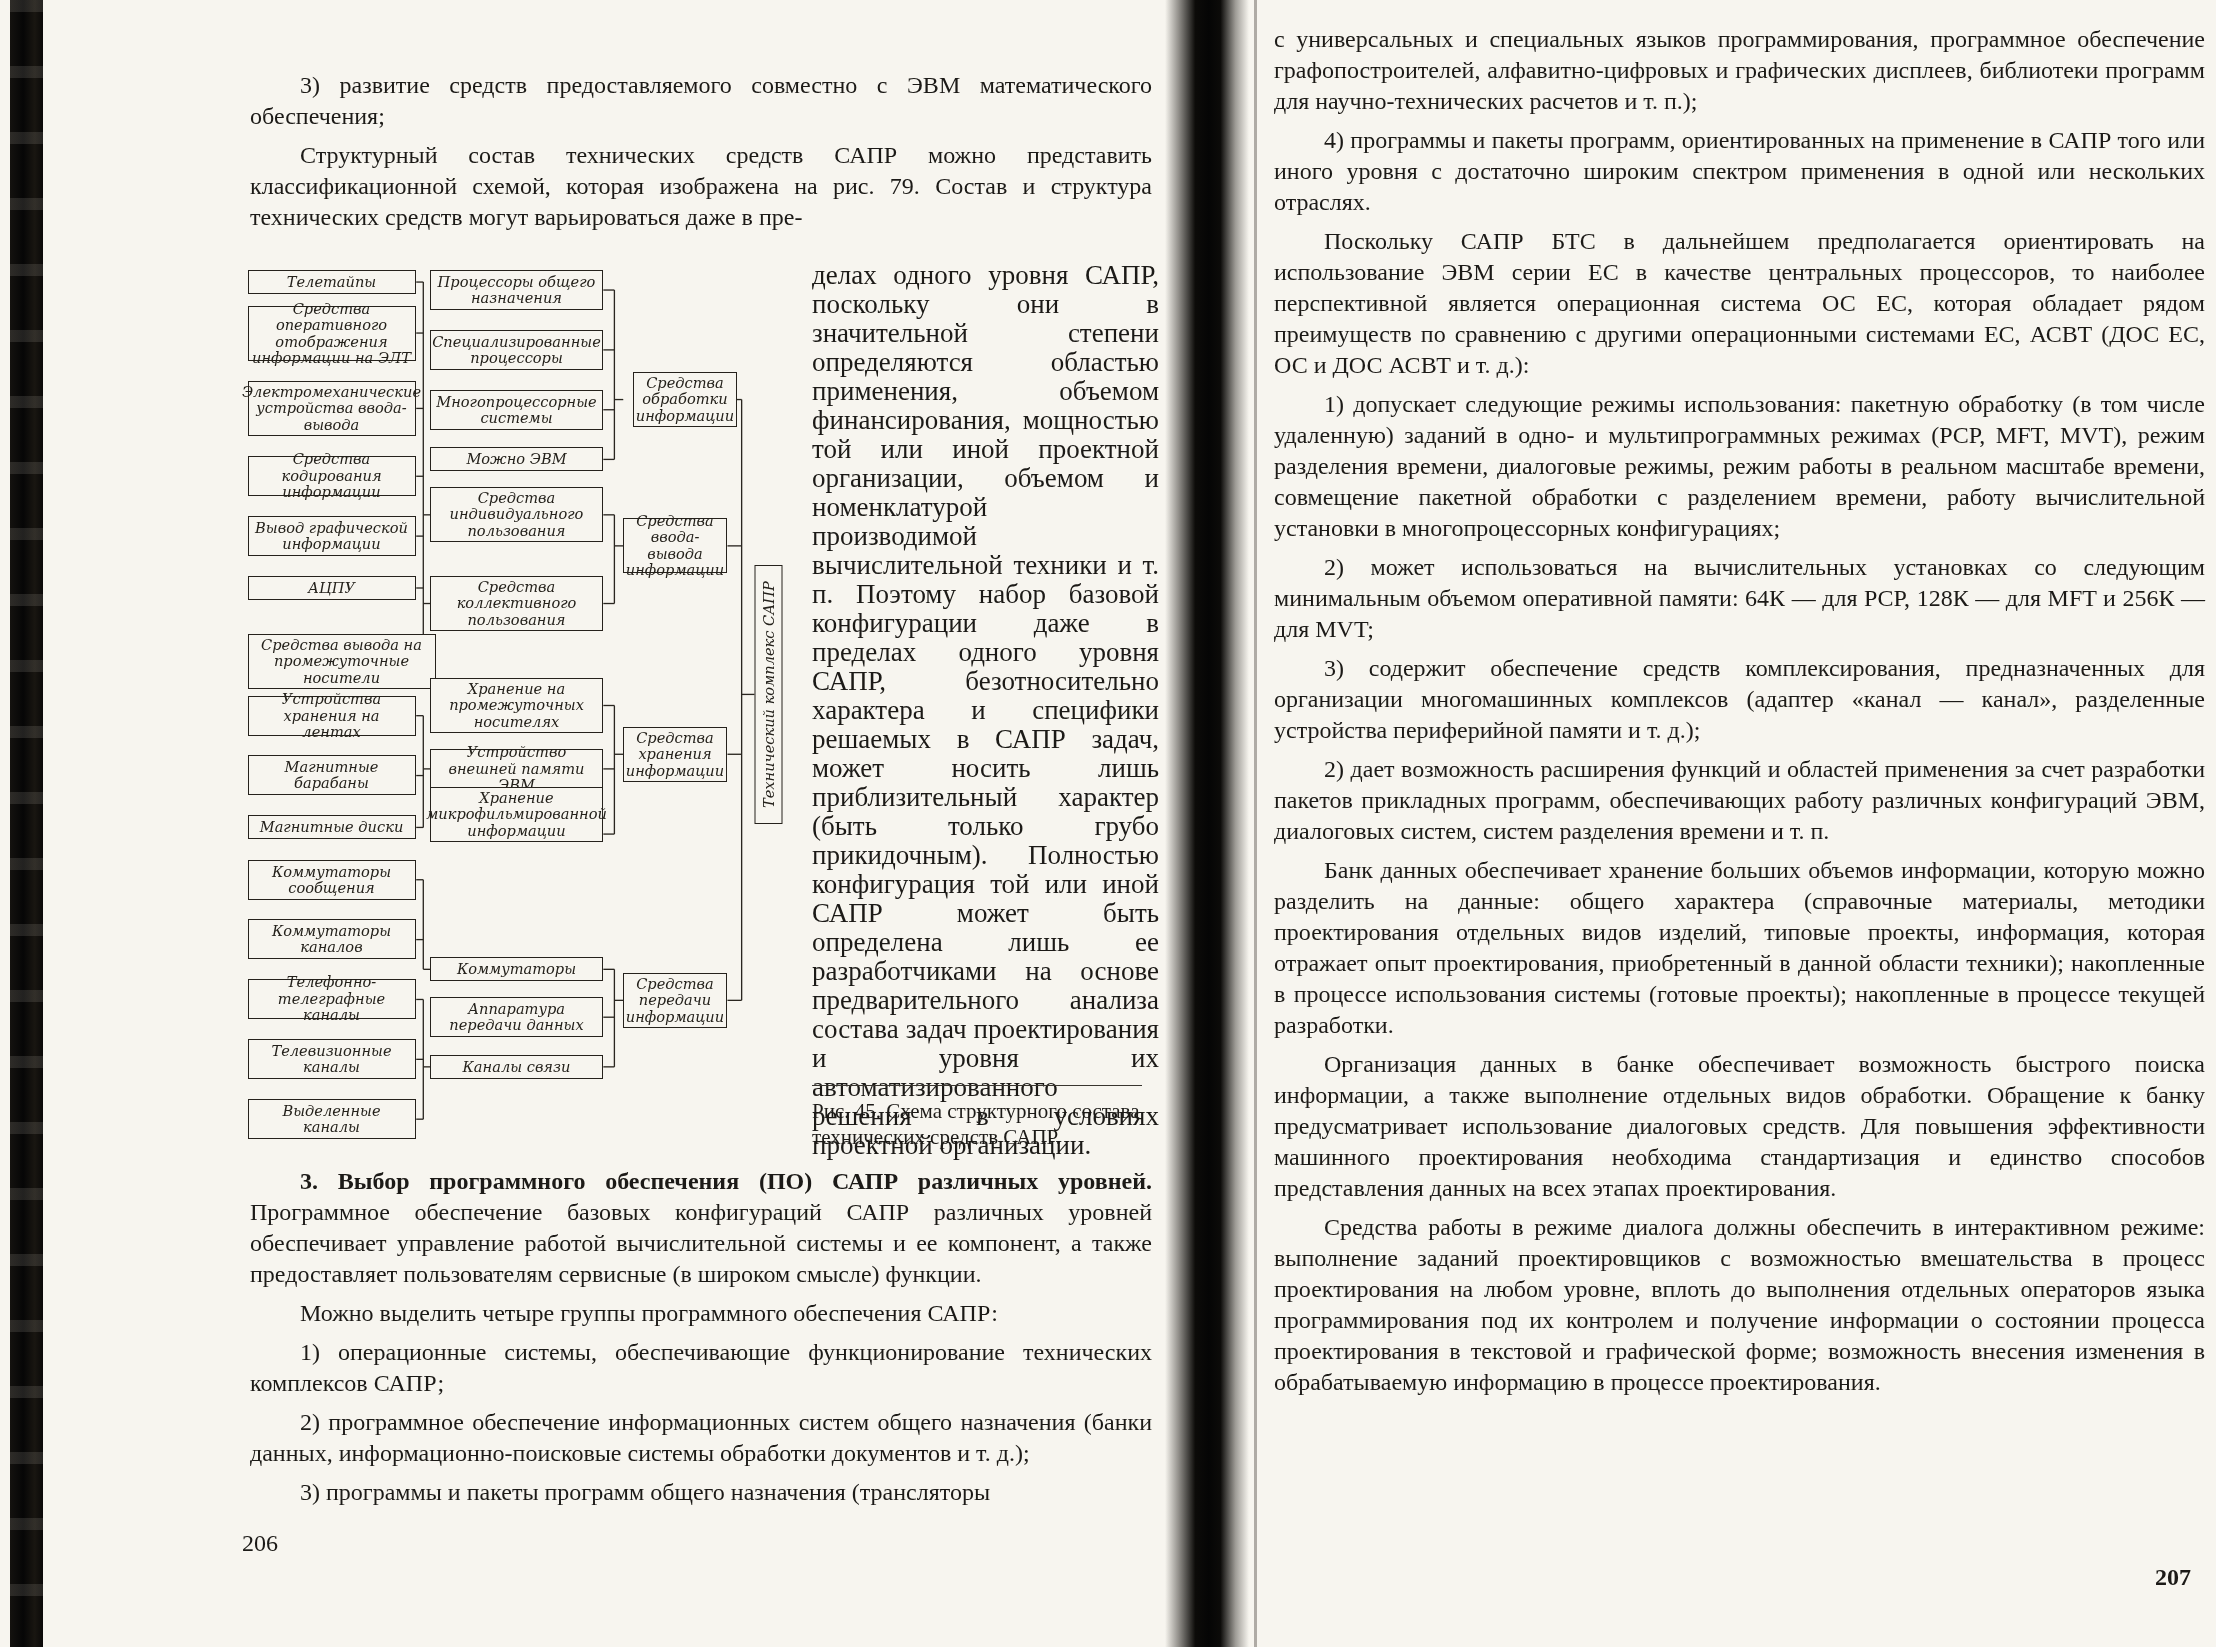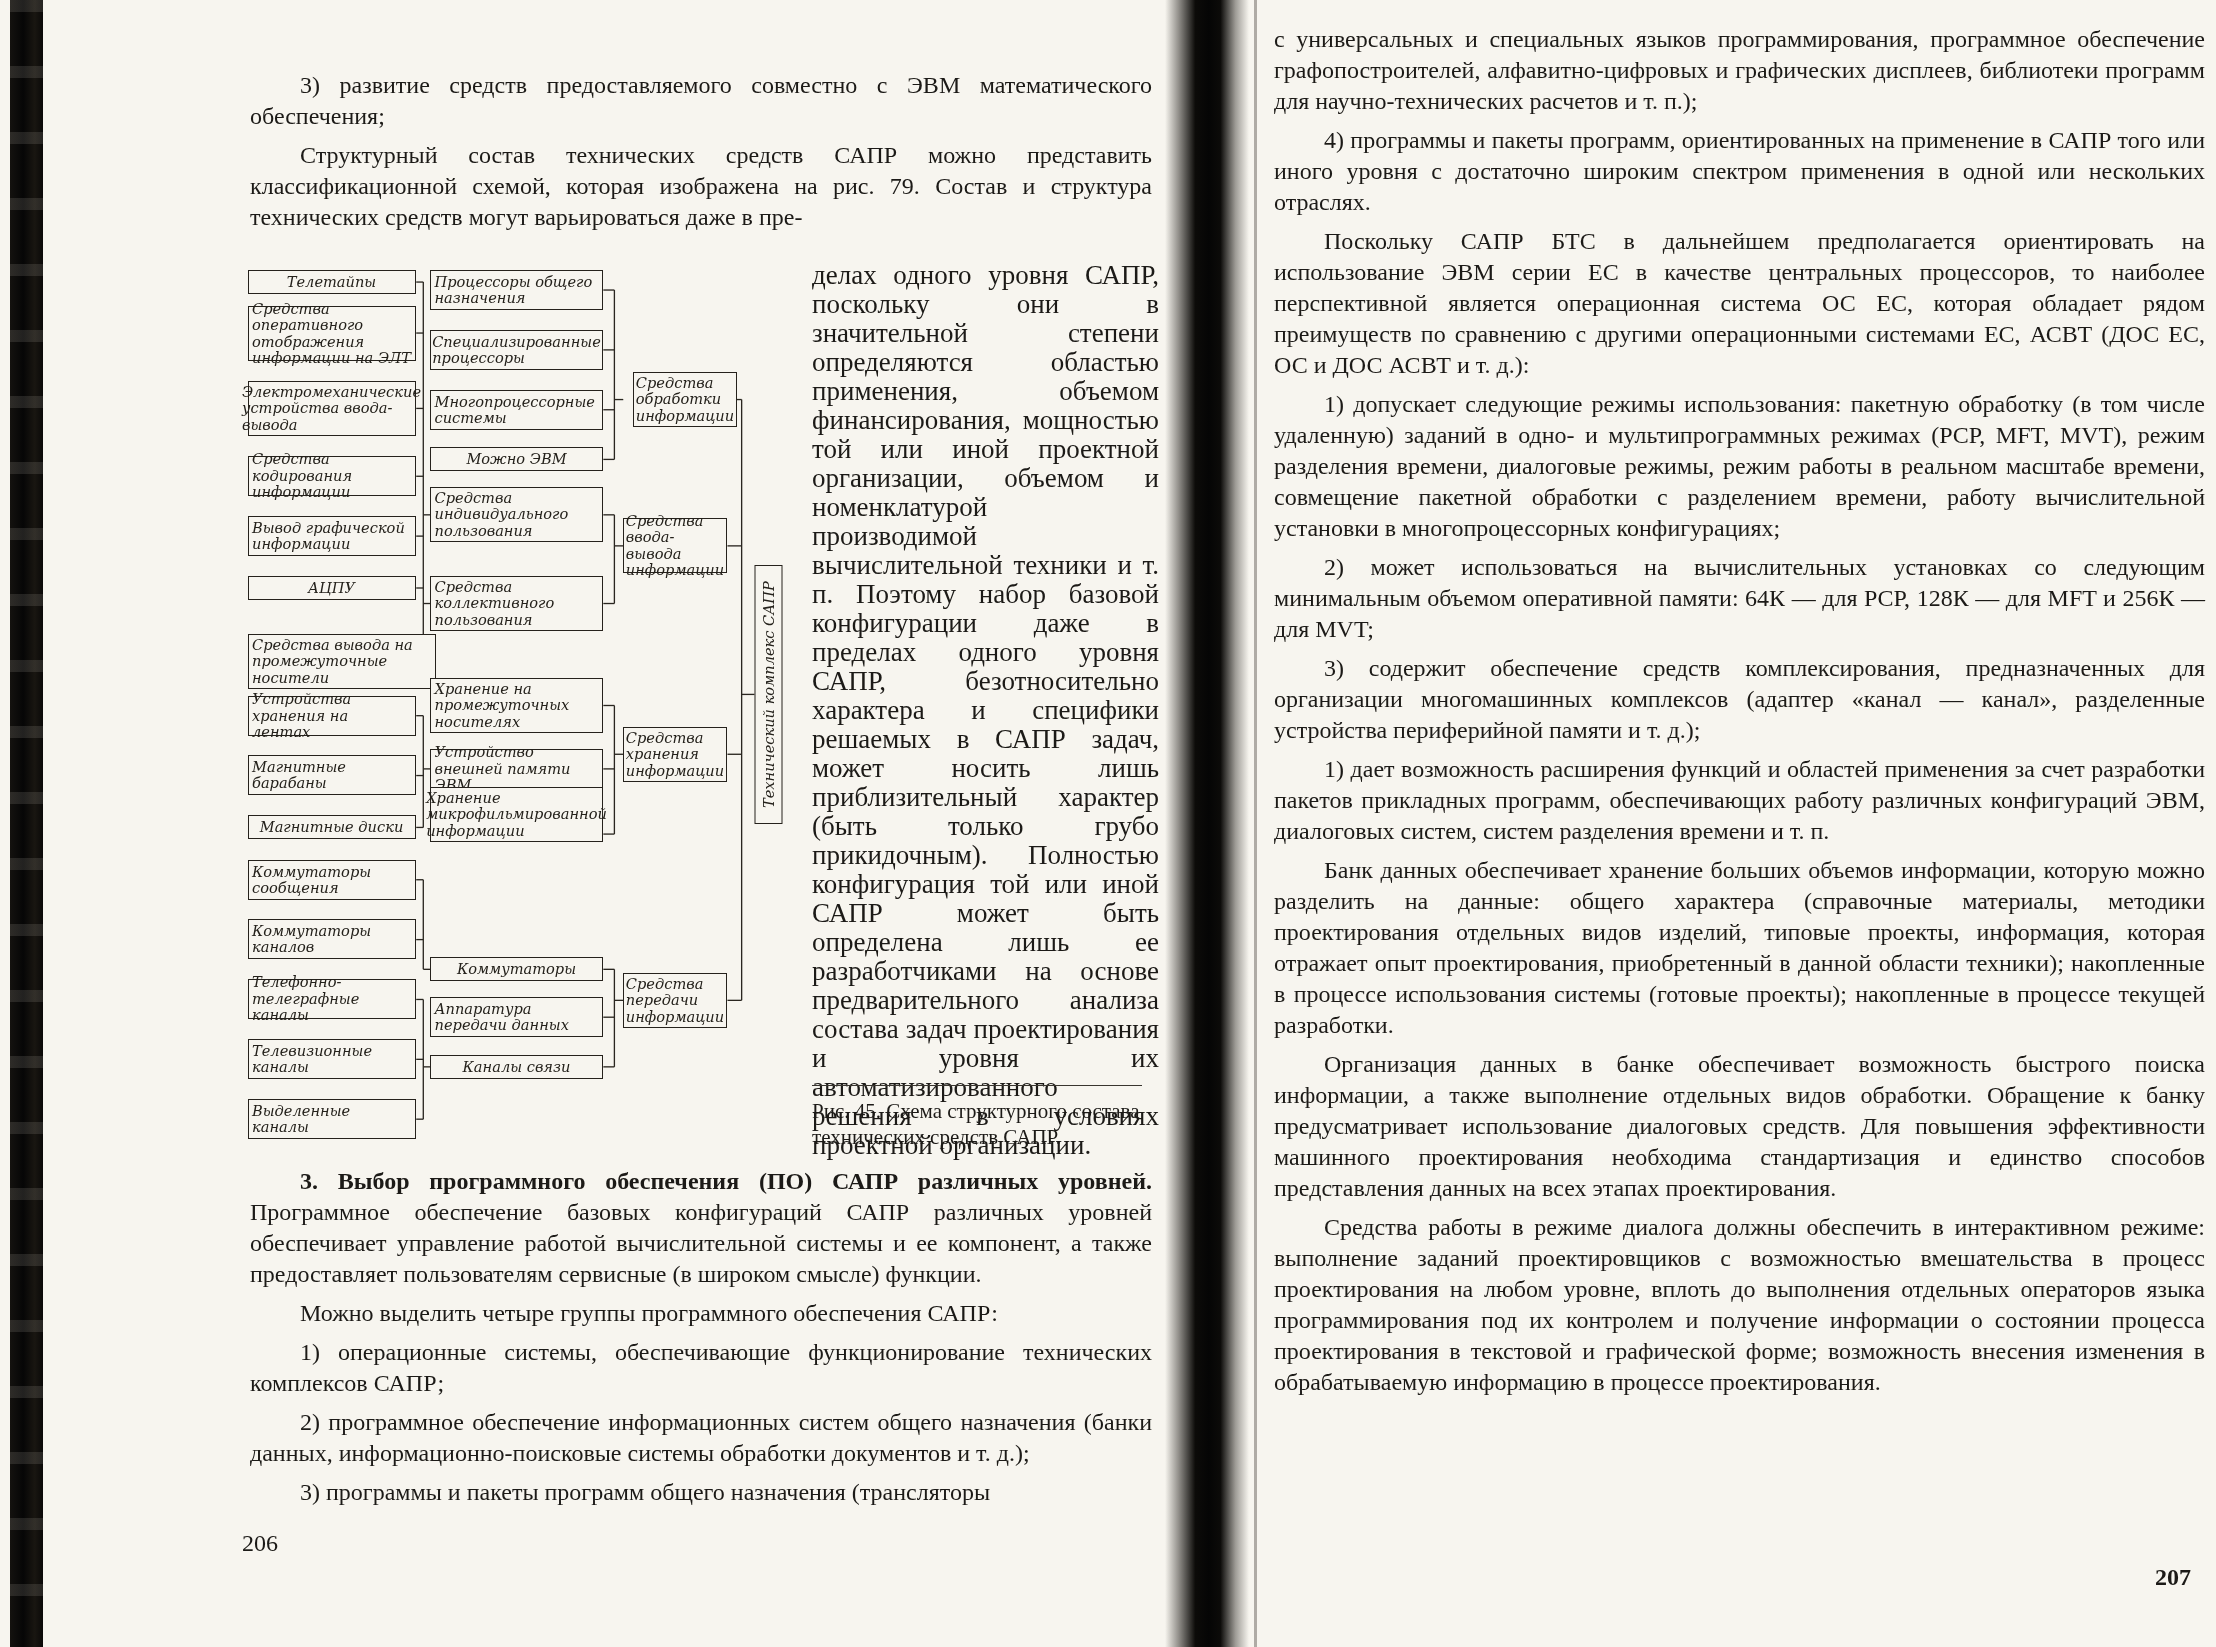--- a/index.html
+++ b/index.html
@@ -51,21 +51,21 @@
   .pn-left  { left:242px;  top:1530px; }
   .pn-right { left:2155px; top:1564px; font-weight:bold; }
 
   
   .diagram { position:absolute; left:244px; top:259px; width:559px; height:889px; }
   .diagram svg { position:absolute; left:0; top:0; }
   .dbox {
     position:absolute; box-sizing:border-box;
     border:1.3px solid #26221c; background:#f7f5ef;
     display:flex; align-items:center; justify-content:center;
-    text-align:left; padding:0.9px 3.5px;
+    text-align:center; padding:0.9px 3.5px;
     font-family:"DejaVu Serif", serif; font-style:italic;
     font-size:14.6px; line-height:16.4px; color:#24211b;
   }
   .root-box { writing-mode:vertical-rl; transform:rotate(180deg); padding:3.5px 0.9px; }
   b { font-weight:bold; }
 </style>
 </head>
 <body>
 
 <div class="scan">
@@ -193,21 +193,21 @@
 
   <div class="pagenum pn-left">206</div>
 
   <div class="rp-text">
     <p class="para noindent">с универсальных и специальных языков программирования, программное обеспечение графопостроителей, алфавитно-цифровых и графических дисплеев, библиотеки программ для научно-технических расчетов и т. п.);</p>
     <p class="para indent">4) программы и пакеты программ, ориентированных на применение в САПР того или иного уровня с достаточно широким спектром применения в одной или нескольких отраслях.</p>
     <p class="para indent">Поскольку САПР БТС в дальнейшем предполагается ориентировать на использование ЭВМ серии ЕС в качестве центральных процессоров, то наиболее перспективной является операционная система ОС ЕС, которая обладает рядом преимуществ по сравнению с другими операционными системами ЕС, АСВТ (ДОС ЕС, ОС и ДОС АСВТ и т. д.):</p>
     <p class="para indent">1) допускает следующие режимы использования: пакетную обработку (в том числе удаленную) заданий в одно- и мультипрограммных режимах (PCP, MFT, MVT), режим разделения времени, диалоговые режимы, режим работы в реальном масштабе времени, совмещение пакетной обработки с разделением времени, работу вычислительной установки в многопроцессорных конфигурациях;</p>
     <p class="para indent">2) может использоваться на вычислительных установках со следующим минимальным объемом оперативной памяти: 64К — для PCP, 128К — для MFT и 256К — для MVT;</p>
     <p class="para indent">3) содержит обеспечение средств комплексирования, предназначенных для организации многомашинных комплексов (адаптер «канал — канал», разделенные устройства периферийной памяти и т. д.);</p>
-    <p class="para indent">1) дает возможность расширения функций и областей применения за счет разработки пакетов прикладных программ, обеспечивающих работу различных конфигураций ЭВМ, диалоговых систем, систем разделения времени и т. п.</p>
+    <p class="para indent">2) дает возможность расширения функций и областей применения за счет разработки пакетов прикладных программ, обеспечивающих работу различных конфигураций ЭВМ, диалоговых систем, систем разделения времени и т. п.</p>
     <p class="para indent">Банк данных обеспечивает хранение больших объемов информации, которую можно разделить на данные: общего характера (справочные материалы, методики проектирования отдельных видов изделий, типовые проекты, информация, которая отражает опыт проектирования, приобретенный в данной области техники); накопленные в процессе использования системы (готовые проекты); накопленные в процессе текущей разработки.</p>
     <p class="para indent">Организация данных в банке обеспечивает возможность быстрого поиска информации, а также выполнение отдельных видов обработки. Обращение к банку предусматривает использование диалоговых средств. Для повышения эффективности машинного проектирования необходима стандартизация и единство способов представления данных на всех этапах проектирования.</p>
     <p class="para indent">Средства работы в режиме диалога должны обеспечить в интерактивном режиме: выполнение заданий проектировщиков с возможностью вмешательства в процесс проектирования на любом уровне, вплоть до выполнения отдельных операторов языка программирования под их контролем и получение информации о состоянии процесса проектирования в текстовой и графической форме; возможность внесения изменения в обрабатываемую информацию в процессе проектирования.</p>
   </div>
 
   <div class="pagenum pn-right">207</div>
 
 </div>
 
 

